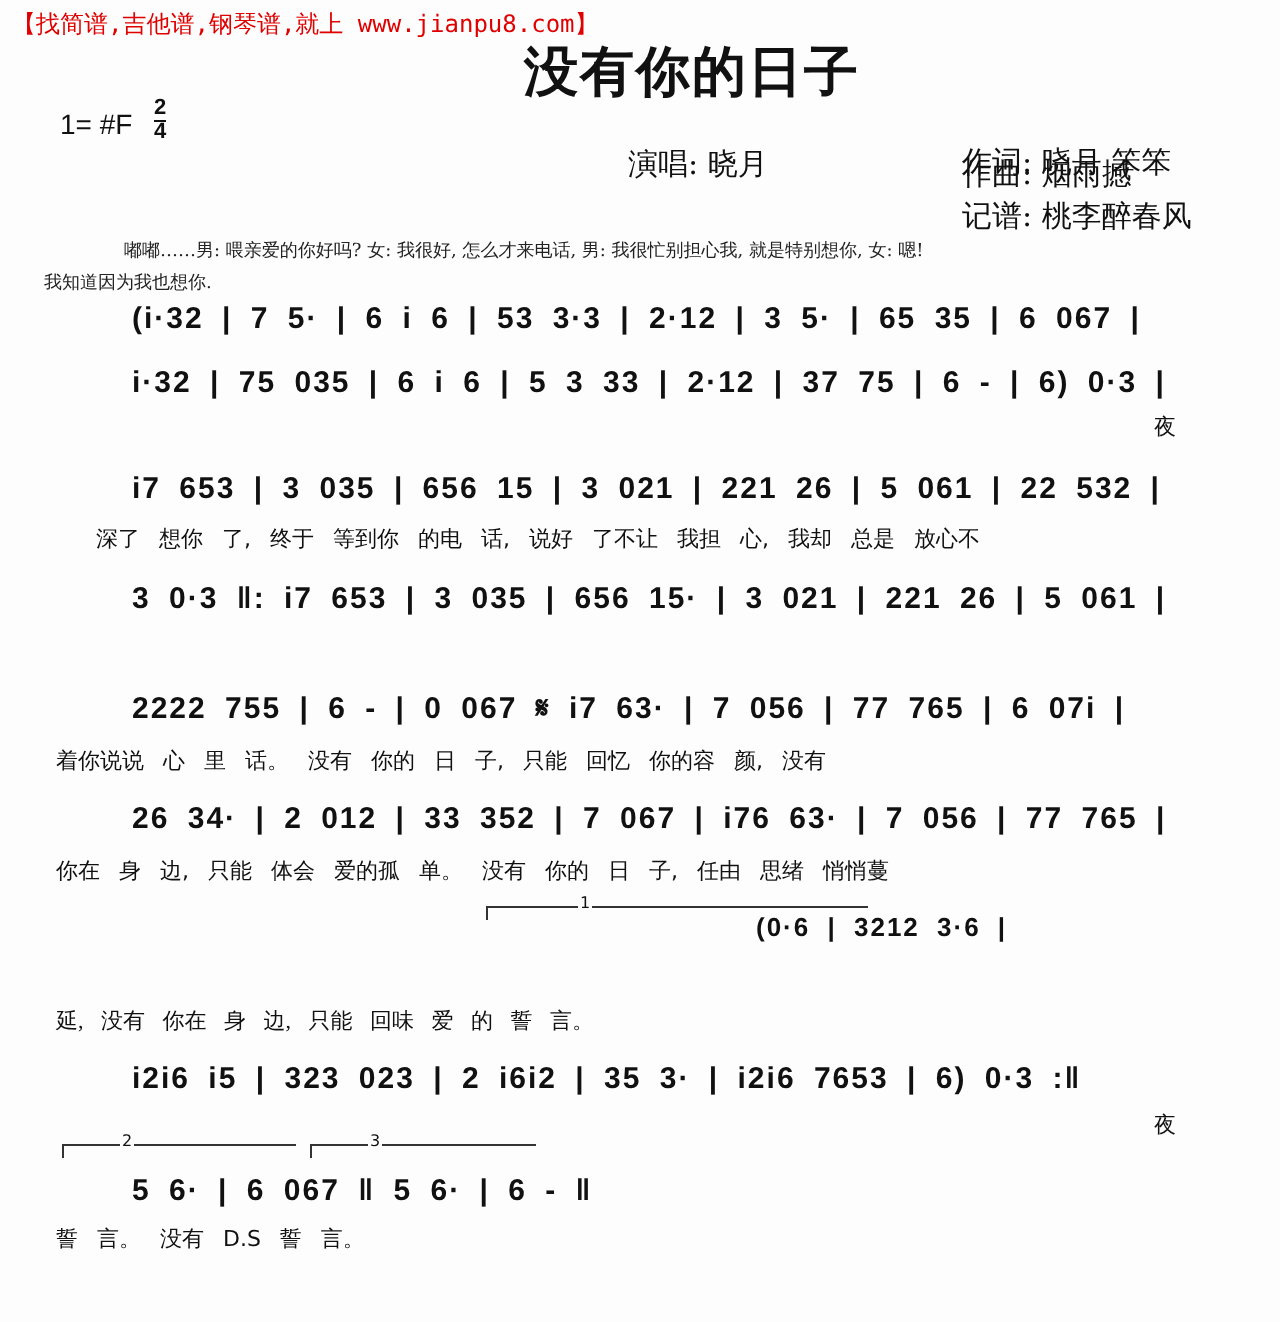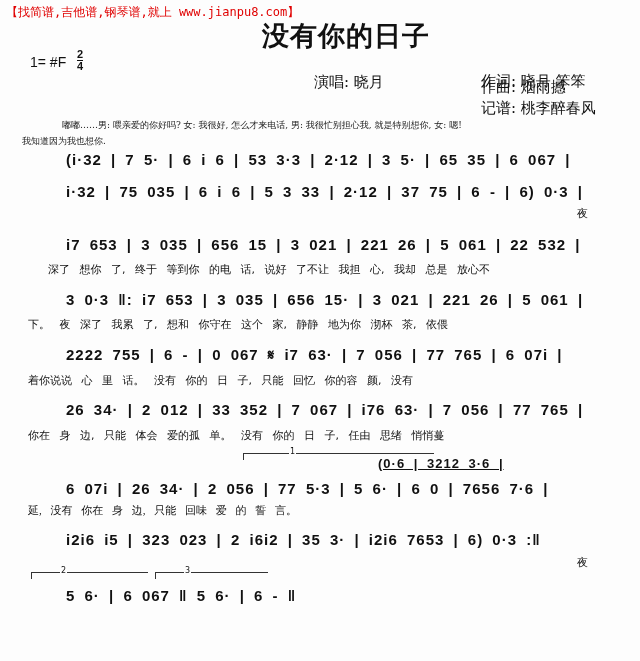--- a/index.html
+++ b/index.html
@@ -39,41 +39,40 @@
 
   <div class="abs nline" style="top:151px;">(i·32 | 7 5· | 6 i 6 | 53 3·3 | 2·12 | 3 5· | 65 35 | 6 067 |</div>
 
   <div class="abs nline" style="top:183px;">i·32 | 75 035 | 6 i 6 | 5 3 33 | 2·12 | 37 75 | 6 - | 6) 0·3 |</div>
   <div class="abs lline" style="left:577px;top:206px;">夜</div>
 
   <div class="abs nline" style="top:236px;">i7 653 | 3 035 | 656 15 | 3 021 | 221 26 | 5 061 | 22 532 |</div>
   <div class="abs lline" style="top:262px;margin-left:20px;">深了 想你  了, 终于  等到你 的电  话, 说好  了不让 我担  心, 我却  总是 放心不</div>
 
   <div class="abs nline" style="top:291px;">3 0·3 ‖: i7 653 | 3 035 | 656 15· | 3 021 | 221 26 | 5 061 |</div>
-  <div class="abs lline" style="top:317px;">下。 夜  深了 我累  了, 想和  你守在 这个  家, 静静  地为你 沏杯  茶, 依偎</div>
 
   <div class="abs nline" style="top:346px;">2222 755 | 6 - | 0 067 𝄋 i7 63· | 7 056 | 77 765 | 6 07i |</div>
   <div class="abs lline" style="top:373px;text-align:right;">着你说说 心 里  话。  没有  你的 日  子, 只能  回忆 你的容  颜, 没有</div>
 
   <div class="abs nline" style="top:401px;">26 34· | 2 012 | 33 352 | 7 067 | i76 63· | 7 056 | 77 765 |</div>
   <div class="abs lline" style="top:428px;text-align:right;">你在 身  边, 只能  体会 爱的孤  单。 没有  你的 日  子, 任由  思绪 悄悄蔓</div>
 
   <div class="abs bracket" style="left:243px;top:453px;width:190px;">
       <span style="left:45px;">1</span>
     </div>
-  <div class="abs nline" style="left:342px;top:456px;font-size:13px;text-decoration:underline;">(0·6 | 3212 3·6 |</div>
+  <div class="abs nline" style="left:342px;top:456px;font-size:13px;">(0·6 | 3212 3·6 |</div>
 
-  <div class="abs nline" style="top:480px;">6 07i | 26 34· | 2 056 | 77 5·3 | 5 6· | 6 0 | 7656 7·6 |</div>
   <div class="abs lline" style="top:503px;font-family:Liberation Serif, serif;">延, 没有  你在 身  边, 只能  回味 爱 的  誓 言。</div>
 
   <div class="abs nline" style="top:531px;">i2i6 i5 | 323 023 | 2 i6i2 | 35 3· | i2i6 7653 | 6) 0·3 :‖</div>
   <div class="abs lline" style="left:577px;top:555px;">夜</div>
 
   <div class="abs bracket" style="left:31px;top:572px;width:116px;">
       <span style="left:28px;">2</span>
     </div>
   <div class="abs bracket" style="left:155px;top:572px;width:112px;">
       <span style="left:28px;">3</span>
     </div>
 
   <div class="abs nline" style="top:587px;">5 6· | 6 067 ‖ 5 6· | 6 - ‖</div>
+  <div class="abs lline" style="top:612px;">誓 言。  没有 D.S 誓 言。</div>
 
 </div>
 
 </body></html>

